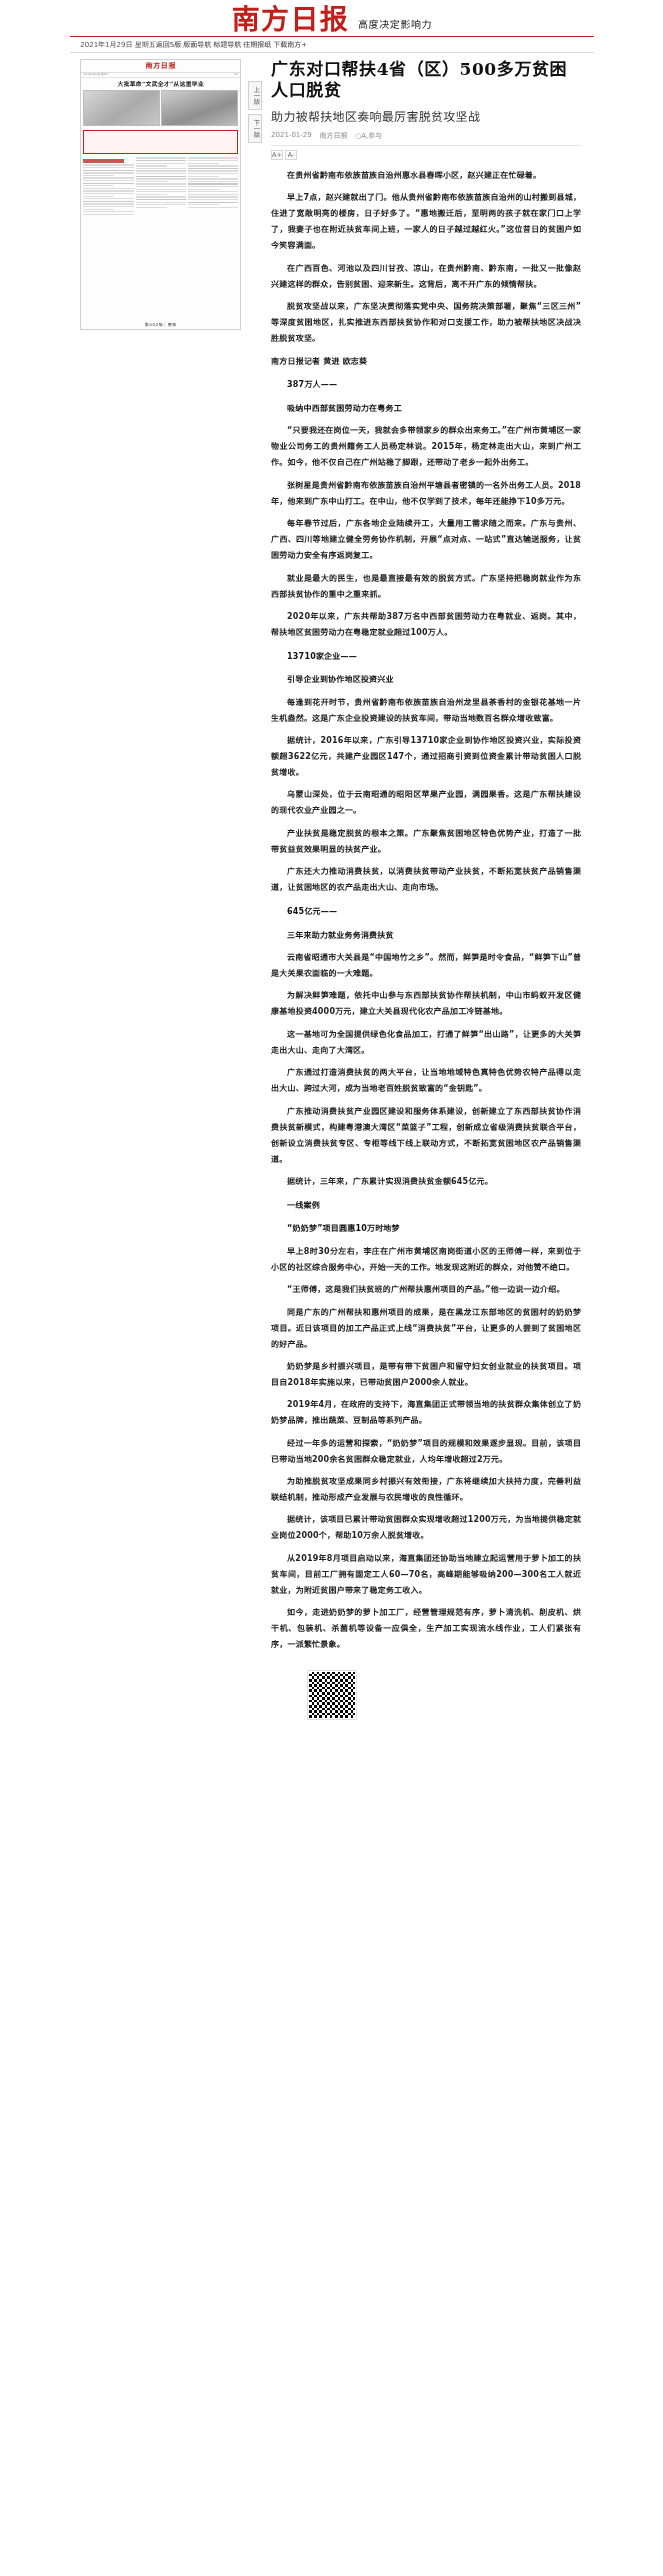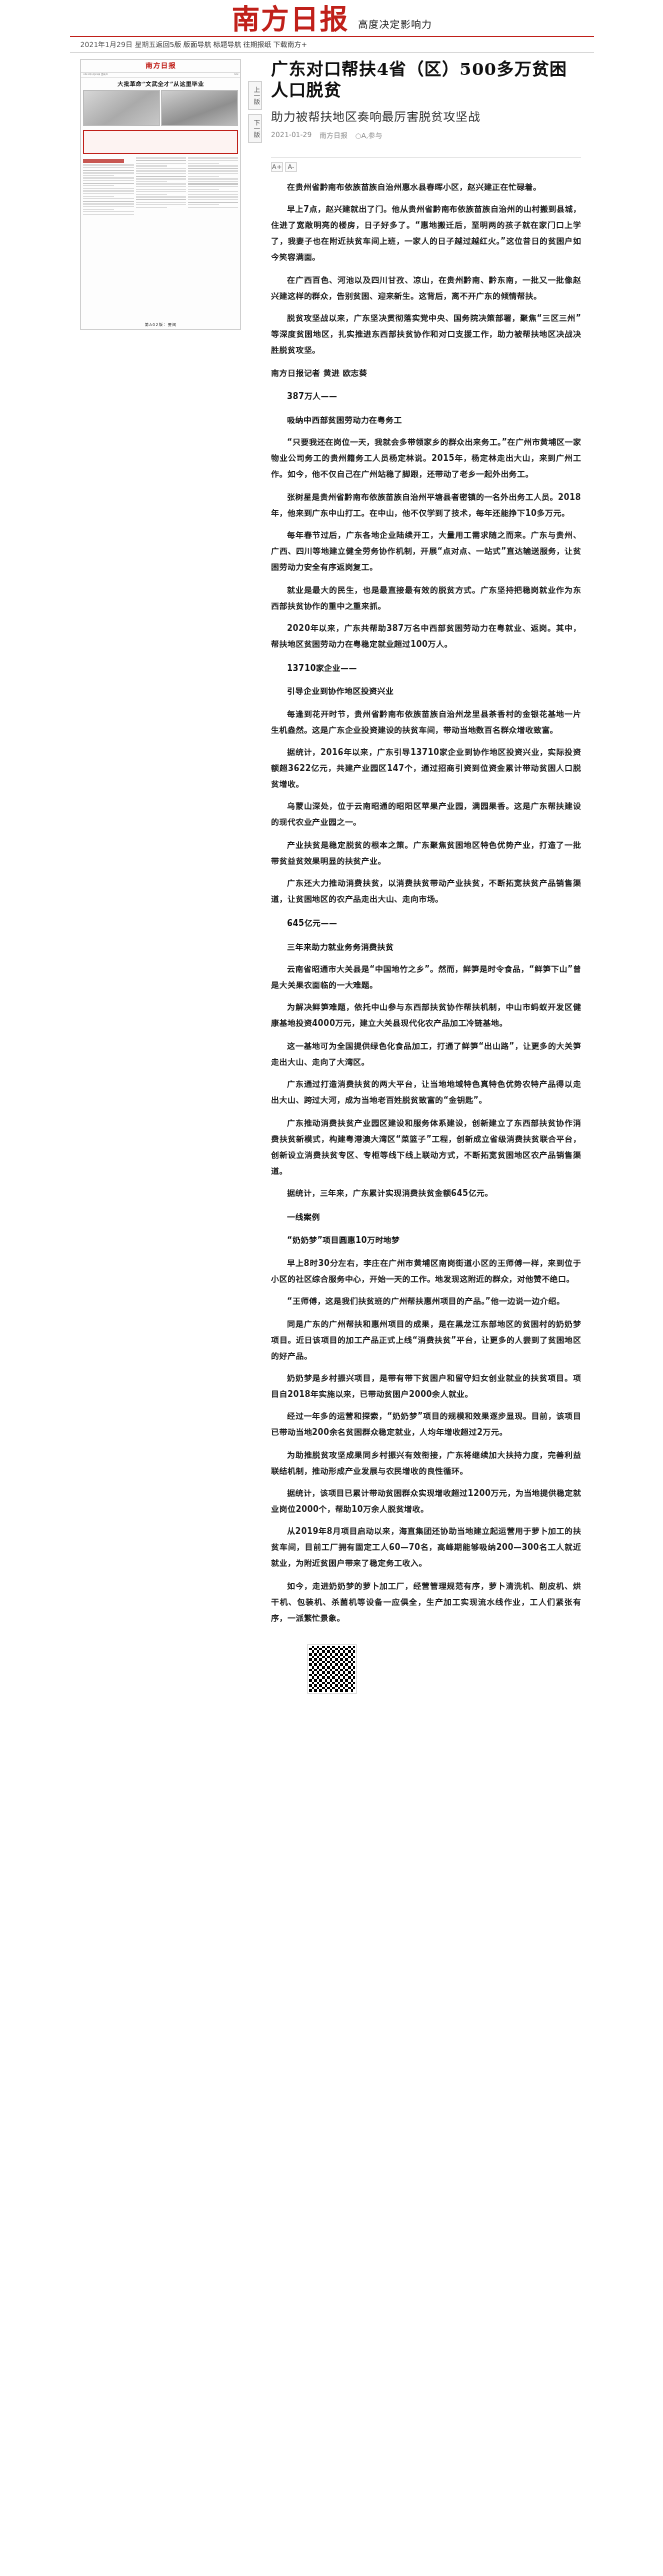--- a/index.html
+++ b/index.html
@@ -215,21 +215,21 @@
   .subhead {
     font-size: 12px;
     color: #333;
     margin: 0 0 6.4px 0;
     letter-spacing: 0.3px;
   }
   .byline {
     font-size: 7px;
     color: #8a8a8a;
     border-bottom: 0.6px solid #e6e6e6;
-    padding-bottom: 17px;
+    padding-bottom: 5px;
     margin-bottom: 3.9px;
     display: flex;
     gap: 7.7px;
     align-items: center;
   }
   .fontsize-ctl {
     display: flex;
     gap: 2.6px;
     align-items: center;
     margin: 2.6px 0 7.7px 0;
@@ -445,20 +445,21 @@
         <p>广东通过打造消费扶贫的两大平台，让当地地域特色真特色优势农特产品得以走出大山、跨过大河，成为当地老百姓脱贫致富的“金钥匙”。</p>
         <p>广东推动消费扶贫产业园区建设和服务体系建设，创新建立了东西部扶贫协作消费扶贫新模式，构建粤港澳大湾区“菜篮子”工程，创新成立省级消费扶贫联合平台，创新设立消费扶贫专区、专柜等线下线上联动方式，不断拓宽贫困地区农产品销售渠道。</p>
         <p>据统计，三年来，广东累计实现消费扶贫金额645亿元。</p>
 
         <p class="sec-indent">一线案例</p>
         <p class="sec-indent">“奶奶梦”项目圆惠10万时地梦</p>
         <p>早上8时30分左右，李庄在广州市黄埔区南岗街道小区的王师傅一样，来到位于小区的社区综合服务中心，开始一天的工作。地发现这附近的群众，对他赞不绝口。</p>
         <p>“王师傅，这是我们扶贫班的广州帮扶惠州项目的产品。”他一边说一边介绍。</p>
         <p>同是广东的广州帮扶和惠州项目的成果，是在黑龙江东部地区的贫困村的奶奶梦项目。近日该项目的加工产品正式上线“消费扶贫”平台，让更多的人尝到了贫困地区的好产品。</p>
         <p>奶奶梦是乡村振兴项目，是带有带下贫困户和留守妇女创业就业的扶贫项目。项目自2018年实施以来，已带动贫困户2000余人就业。</p>
+        <p>2019年4月，在政府的支持下，海直集团正式带领当地的扶贫群众集体创立了奶奶梦品牌，推出蔬菜、豆制品等系列产品。</p>
         <p>经过一年多的运营和探索，“奶奶梦”项目的规模和效果逐步显现。目前，该项目已带动当地200余名贫困群众稳定就业，人均年增收超过2万元。</p>
         <p>为助推脱贫攻坚成果同乡村振兴有效衔接，广东将继续加大扶持力度，完善利益联结机制，推动形成产业发展与农民增收的良性循环。</p>
         <p>据统计，该项目已累计带动贫困群众实现增收超过1200万元，为当地提供稳定就业岗位2000个，帮助10万余人脱贫增收。</p>
         <p>从2019年8月项目启动以来，海直集团还协助当地建立起运营用于萝卜加工的扶贫车间，目前工厂拥有固定工人60—70名，高峰期能够吸纳200—300名工人就近就业，为附近贫困户带来了稳定务工收入。</p>
         <p>如今，走进奶奶梦的萝卜加工厂，经营管理规范有序，萝卜清洗机、削皮机、烘干机、包装机、杀菌机等设备一应俱全，生产加工实现流水线作业，工人们紧张有序，一派繁忙景象。</p>
       </div>
     </div>
   </div>
 
   <div class="qr-wrap">

